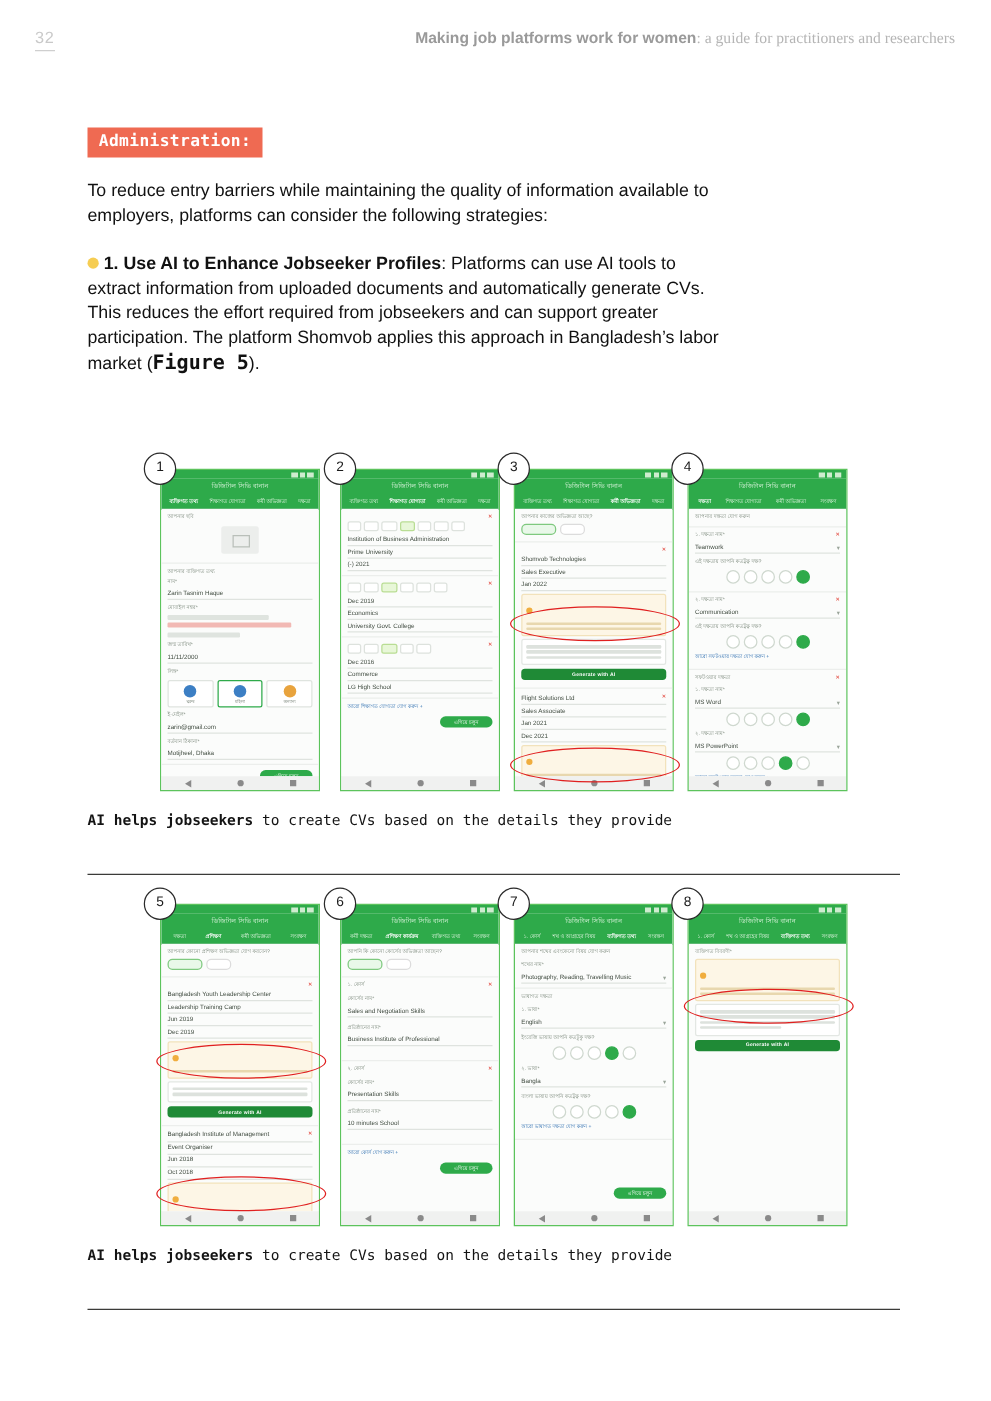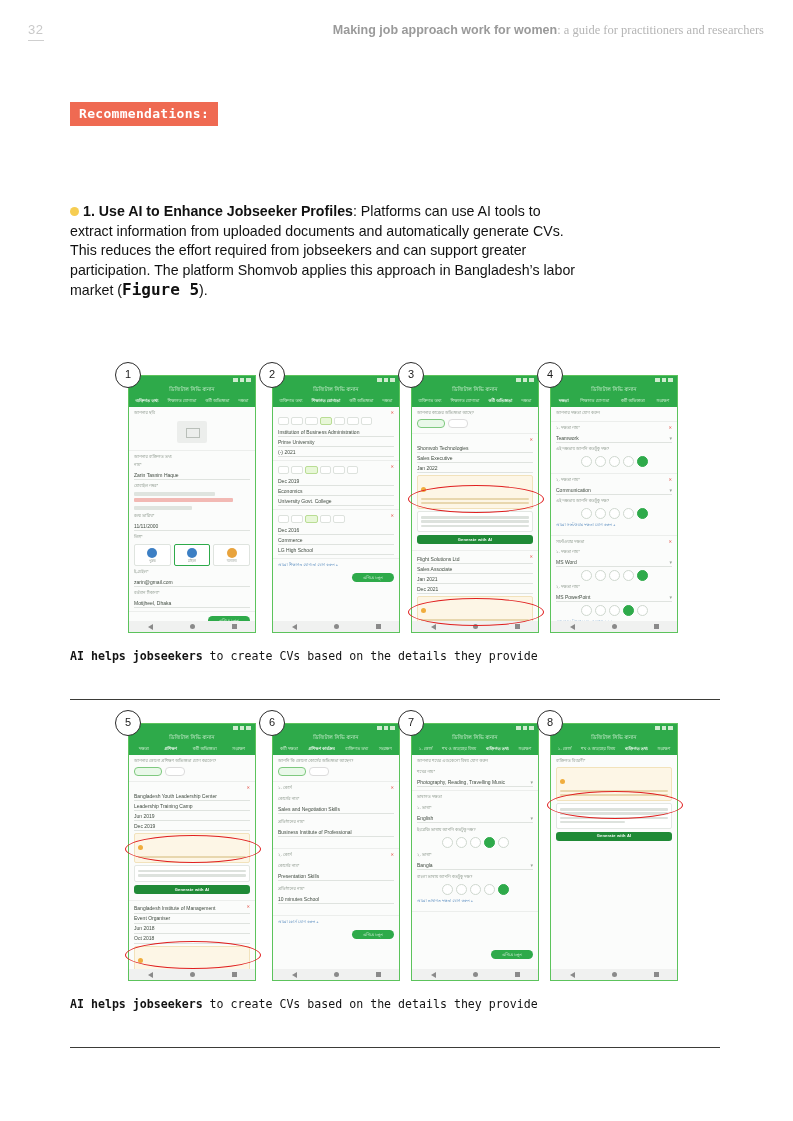--- a/index.html
+++ b/index.html
@@ -135,26 +135,27 @@
 </style>
 </head>
 <body>
 
 <div class="page">
 
   <div class="runhead">
     <div class="folio">32</div>
     <div class="folio-dash"></div>
     <div class="runhead-txt">
-      <span class="strong">Making job approach work for women</span><span class="light">: a guide for practitioners and researchers</span>
+      <span class="strong">Making job platforms work for women</span><span class="light">: a guide for practitioners and researchers</span>
     </div>
   </div>
 
-  <div class="rec-badge">Recommendations:</div>
-
+  <div class="rec-badge">Administration:</div>
+
+  <div class="para p1">To reduce entry barriers while maintaining the quality of information available to employers, platforms can consider the following strategies:</div>
 
   <div class="para p2">
     <span class="bullet-dot"></span><span class="b">1. Use AI to Enhance Jobseeker Profiles</span><span>: Platforms can use AI tools to extract information from uploaded documents and automatically generate CVs. This reduces the effort required from jobseekers and can support greater participation. The platform Shomvob applies this approach in Bangladesh’s labor market (</span><span class="mono-b">Figure 5</span><span>).</span>
   </div>
 
 
   <div class="figrow row1">
 
     <div class="shot s1">
       <div class="phone">

